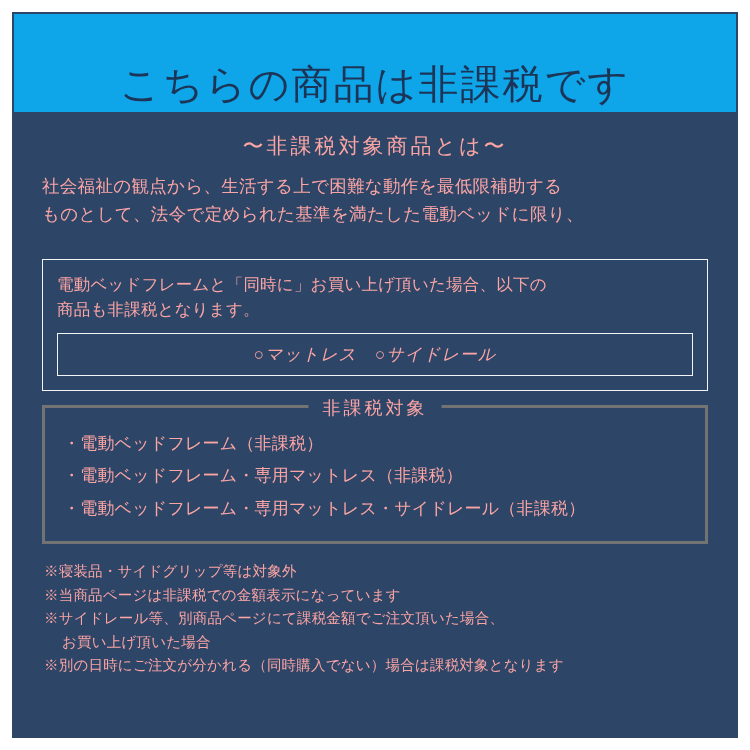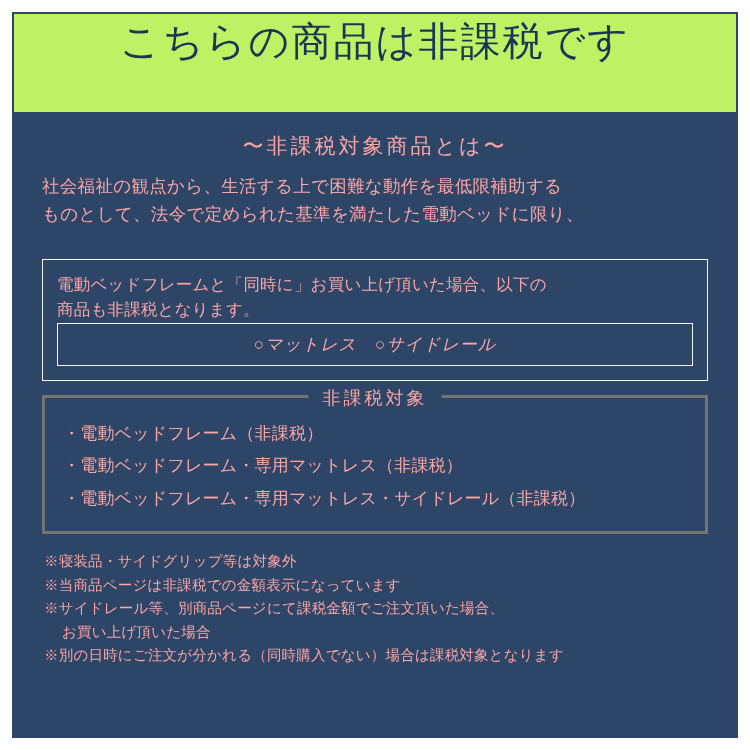--- a/index.html
+++ b/index.html
@@ -29,23 +29,23 @@
     border: 2px solid #2d4567;
     box-sizing: border-box;
     background: #ffffff;
     display: flex;
     flex-direction: column;
   }
   
   .header {
     height: 98px;
     flex: 0 0 98px;
-    background: #bef264;
+    background: #0ea5e9;
     display: flex;
-    align-items: flex-start;
+    align-items: flex-end;
     justify-content: center;
   }
   .header-title {
     font-family: "Liberation Serif", serif;
     font-size: 40px;
     color: #1c3557;
     letter-spacing: 2px;
     white-space: nowrap;
   }
   
@@ -78,20 +78,21 @@
   
   .box {
     border: 1px solid #f2f4f7;
     padding: 12px 14px 14px 14px;
     box-sizing: border-box;
     margin-bottom: 14px;
   }
   .box-text {
     font-size: 16.5px;
     line-height: 1.56;
+    margin-bottom: 10px;
     letter-spacing: 0.2px;
   }
   .box-text div {
     white-space: nowrap;
   }
   .inner-strip {
     border: 1px solid #f2f4f7;
     text-align: center;
     font-size: 17px;
     padding: 9px 0;

